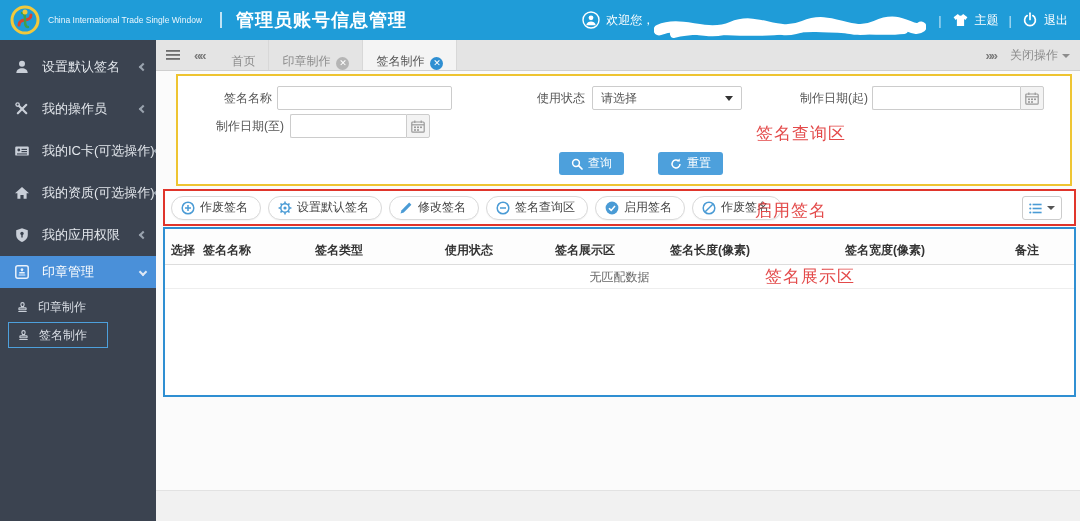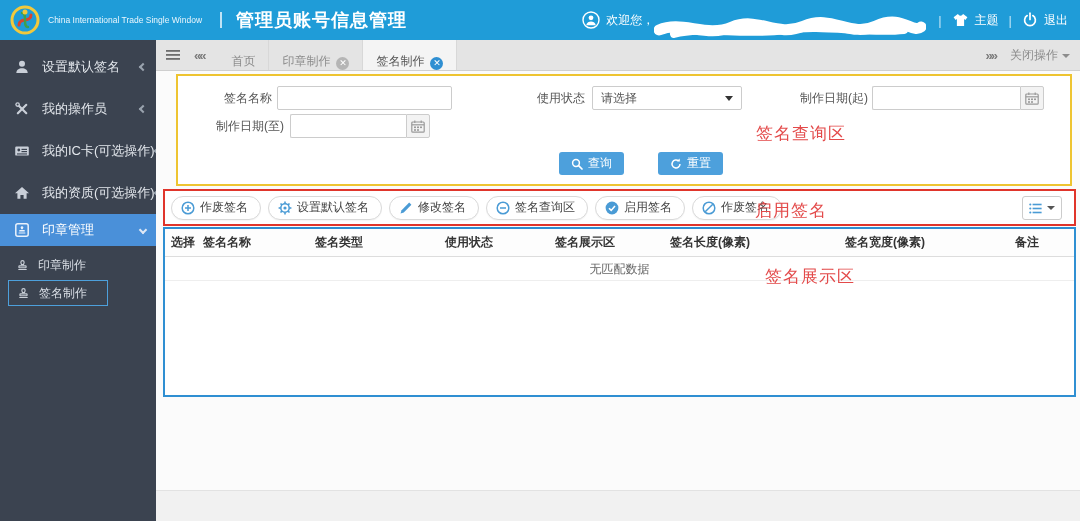--- a/index.html
+++ b/index.html
@@ -67,21 +67,21 @@
 
   
   .manage-box { position:absolute; left:7px; top:118px; width:913px; height:37px; background:#fff; border:2px solid #e0352b; display:flex; align-items:center; padding-left:6px; }
   .pill-btn { height:24px; border:1px solid #d9d9d9; border-radius:13px; background:#fff; display:flex; align-items:center; padding:0 12px 0 9px; margin-right:7px; font-size:12px; color:#444; cursor:pointer; font-family:inherit; box-shadow:0 1px 1px rgba(0,0,0,.04); }
   .pill-btn svg { margin-right:5px; }
   .list-btn { position:absolute; right:12px; top:5px; width:40px; height:24px; border:1px solid #ccc; border-radius:3px; background:#fff; display:flex; align-items:center; justify-content:center; cursor:pointer; }
 
   
   .table-box { position:absolute; left:7px; top:156px; width:913px; height:170px; background:#fff; border:2px solid #2f8fd2; }
   table { width:100%; border-collapse:collapse; table-layout:fixed; }
-  th { font-size:12px; color:#333; text-align:left; font-weight:bold; padding:5px 4px 5px 6px; border-bottom:1px solid #ddd; background:#fdfdfd; white-space:nowrap; overflow:hidden; }
+  th { font-size:12px; color:#333; text-align:left; font-weight:bold; padding:13px 4px 5px 6px; border-bottom:1px solid #ddd; background:#fdfdfd; white-space:nowrap; overflow:hidden; }
   .empty-row { height:24px; line-height:24px; text-align:center; font-size:12px; color:#666; border-bottom:1px solid #eee; }
 
   .bottom-strip { position:absolute; left:0; top:419px; width:924px; height:31px; background:#f1f1f1; border-top:1px solid #e2e2e2; }
 </style>
 </head>
 <body>
 
 <div class="app">
 
   <header class="topbar">
@@ -169,20 +169,31 @@
     <div class="side-item">
       <span class="s-ico">
         <svg width="16" height="16" viewBox="0 0 16 16">
             <path d="M8 2 L15 8.2 L12.6 8.2 L12.6 13.8 L9.6 13.8 L9.6 10 L6.4 10 L6.4 13.8 L3.4 13.8 L3.4 8.2 L1 8.2 Z" fill="#c9cfd8"></path>
           </svg>
       </span>
       <span class="lbl">我的资质(可选操作)</span>
       <span class="chev chev-left"></span>
     </div>
 
+    <div class="side-item">
+      <span class="s-ico">
+        <svg width="16" height="16" viewBox="0 0 16 16">
+            <path d="M8 1.2 L13.8 3.3 L13.8 7.8 C13.8 11.3 11.3 13.8 8 15 C4.7 13.8 2.2 11.3 2.2 7.8 L2.2 3.3 Z" fill="#c9cfd8"></path>
+            <circle cx="8" cy="6.5" r="1.7" fill="#3b4350"></circle>
+            <path d="M8 6.5 L8 10.5" stroke="#3b4350" stroke-width="1.4"></path>
+          </svg>
+      </span>
+      <span class="lbl">我的应用权限</span>
+      <span class="chev chev-left"></span>
+    </div>
 
     <div class="side-item selected">
       <span class="s-ico">
         <svg width="16" height="16" viewBox="0 0 16 16">
             <rect x="1.8" y="1.8" width="12.4" height="12.4" rx="2" fill="none" stroke="#eaf2fb" stroke-width="1.5"></rect>
             <path d="M6.6 5.2 a1.6 1.6 0 0 1 2.8 0 c0 1 -.6 1.2 -.6 2 L7.2 7.2 c0 -.8 -.6 -1 -.6 -2z" fill="#eaf2fb"></path>
             <rect x="5.2" y="8" width="5.6" height="1.6" rx="0.4" fill="#eaf2fb"></rect>
             <rect x="4.6" y="10.4" width="6.8" height="1.1" rx="0.3" fill="#eaf2fb"></rect>
           </svg>
       </span>

